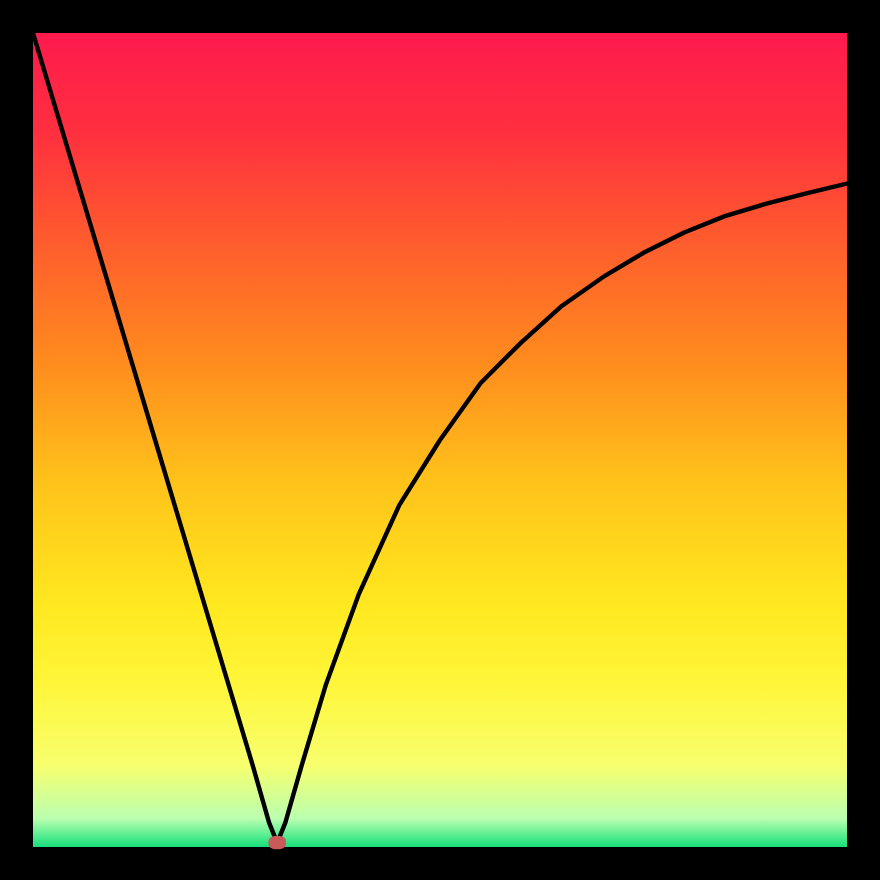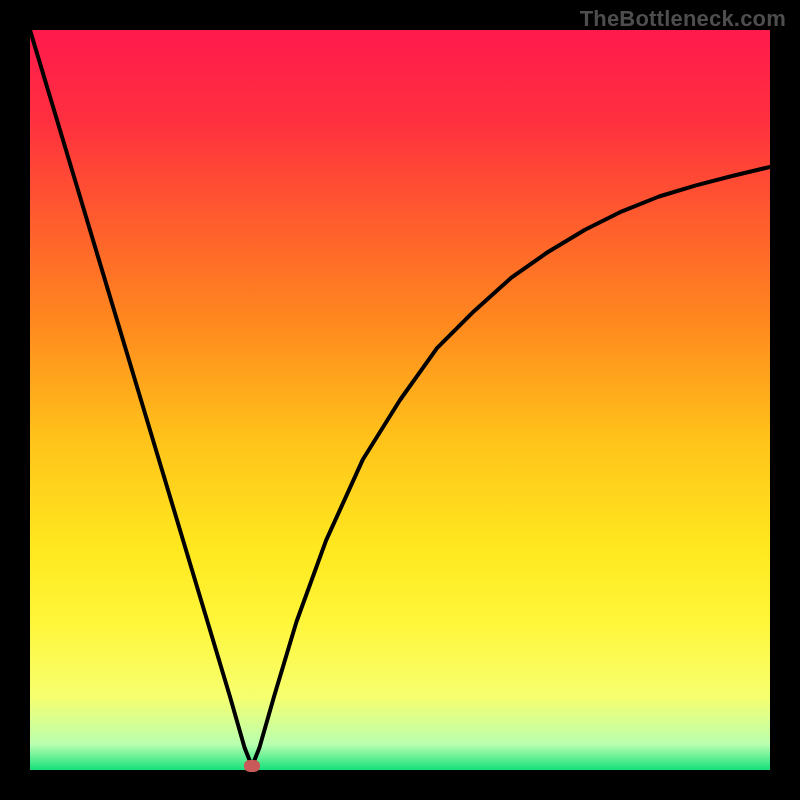--- a/index.html
+++ b/index.html
@@ -50,21 +50,20 @@
     height: 12px;
     border-radius: 6px / 5px;
     transform: translate(-50%, -50%);
   }
 </style>
 </head>
 <body>
 
 <div class="stage">
 
-  <div class="watermark">TheBottleneck.com</div>
 
   <div class="plot">
 
     <svg class="gradient" viewBox="0 0 740 740" preserveAspectRatio="none">
       <defs>
         <linearGradient id="bg-grad" x1="0" y1="0" x2="0" y2="1">
             <stop offset="0%" stop-color="#ff1a4d"></stop>
             <stop offset="12%" stop-color="#ff2f3f"></stop>
             <stop offset="25%" stop-color="#ff5a2e"></stop>
             <stop offset="40%" stop-color="#ff8a1e"></stop>

